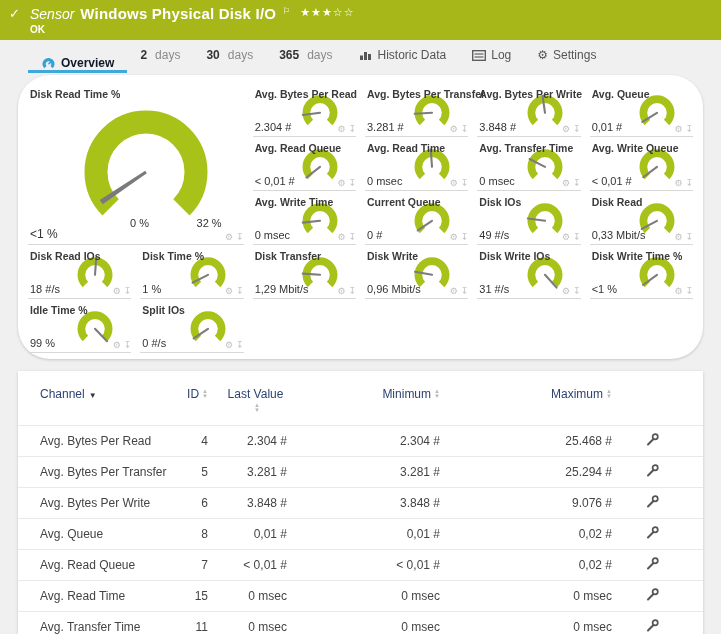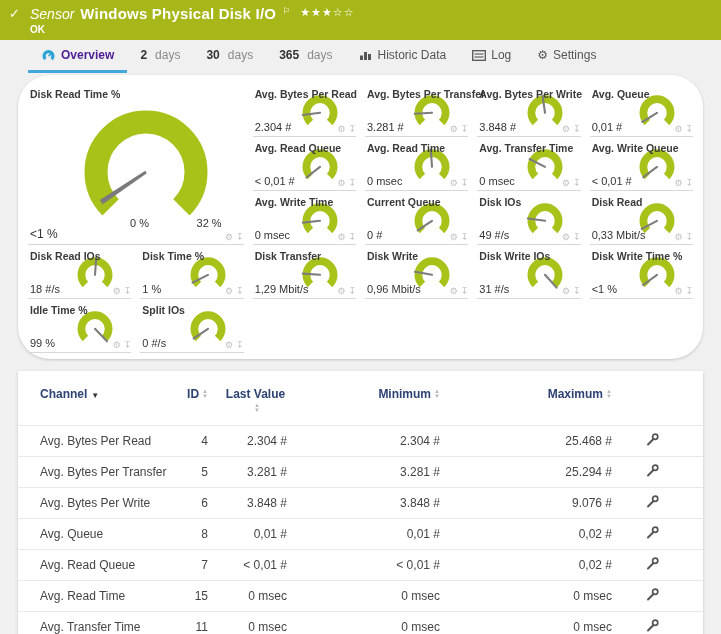--- a/index.html
+++ b/index.html
@@ -13,21 +13,21 @@
   .sh-kind { font-style:italic; font-size:14px; }
   .sh-title { font-size:15px; font-weight:bold; letter-spacing:.2px; }
   .sh-flag { font-size:9px; vertical-align:super; position:relative; top:-5px; }
   .sh-stars { font-size:11px; letter-spacing:1px; position:relative; top:-3px; margin-left:4px; }
   .sh-status { font-size:10px; font-weight:bold; margin-top:2px; }
 
   
   .tabbar { height:33px; display:flex; align-items:stretch; padding-left:28px; background:#f0f0f0; }
   .tab { display:flex; align-items:center; gap:5px; padding:0 13px; font-size:12px; color:#555;
          cursor:pointer; border-bottom:3px solid transparent; white-space:nowrap; }
-  .tab.active { border-bottom-color:#41a9da; color:#4c1d95; font-weight:bold; }
+  .tab.active { border-bottom-color:#41a9da; color:#0f172a; font-weight:bold;align-items:flex-end; }
   .tab .num { font-weight:bold; color:#333; }
   .tab .word { color:#8a8a8a; margin-left:3px; }
   .tab svg { display:block; }
   .gear-glyph { font-size:12px; color:#555; }
 
   
   .panel { background:#fff; margin:0 18px; box-shadow:0 1px 3px rgba(0,0,0,.18); }
   .panel-gauges { margin-top:2px; padding:8px 8px 6px 8px;border-radius:32px; }
   .panel-table { margin-top:12px; min-height:280px; }
 
@@ -45,21 +45,21 @@
   .big-svg { position:absolute; right:10px; top:16px; }
   .big-arc { stroke-width:23; }
   .big-needle { fill:#7a7a7a; }
   .big-value { font-size:12px; }
   .g-minlabel, .g-maxlabel { position:absolute; bottom:15px; font-size:11px; color:#333; }
   .g-minlabel { left:102px; }
   .g-maxlabel { right:22px; }
 
   
   table { width:100%; border-collapse:collapse; table-layout:fixed; }
-  th { font-size:12px; font-weight:bold; color:#2d4373; padding:16px 0 10px 16px; vertical-align:top; }
+  th { font-size:12px; font-weight:normal; color:#2d4373; padding:16px 0 10px 16px; vertical-align:top; }
   td { font-size:12px; color:#444; padding:7px 0; border-top:1px solid #e9e9e9; }
   .c-channel { text-align:left; padding-left:22px; }
   .c-id, .c-last, .c-min, .c-max { text-align:right; }
   th.c-last { text-align:center; }
   .c-action { text-align:left; padding-left:34px; }
   .sort-pair { display:inline-flex; flex-direction:column; vertical-align:middle; margin-left:3px; line-height:5px; font-size:6px; color:#b9b9b9; position:relative; top:-1px; }
   .sort-desc { font-size:8px; color:#333; margin-left:4px; }
   .wrench { cursor:pointer; display:inline-block; }
 </style>
 </head>

